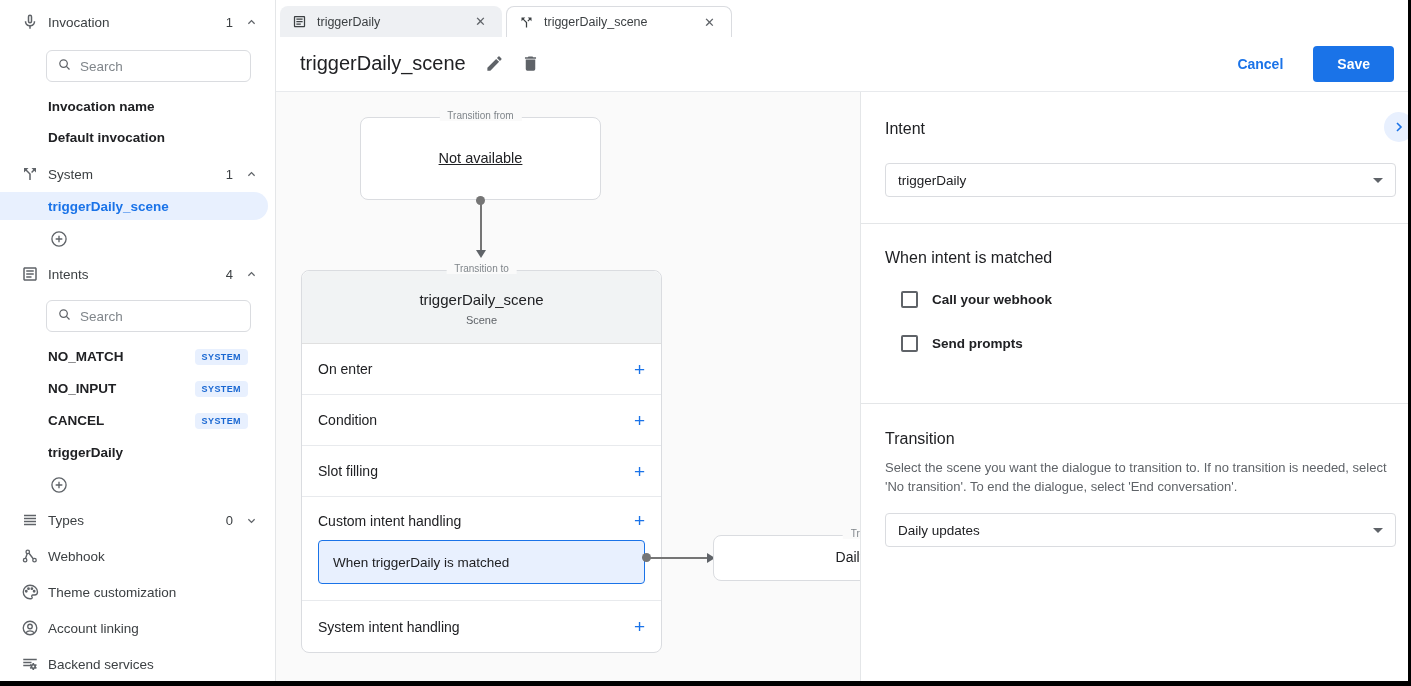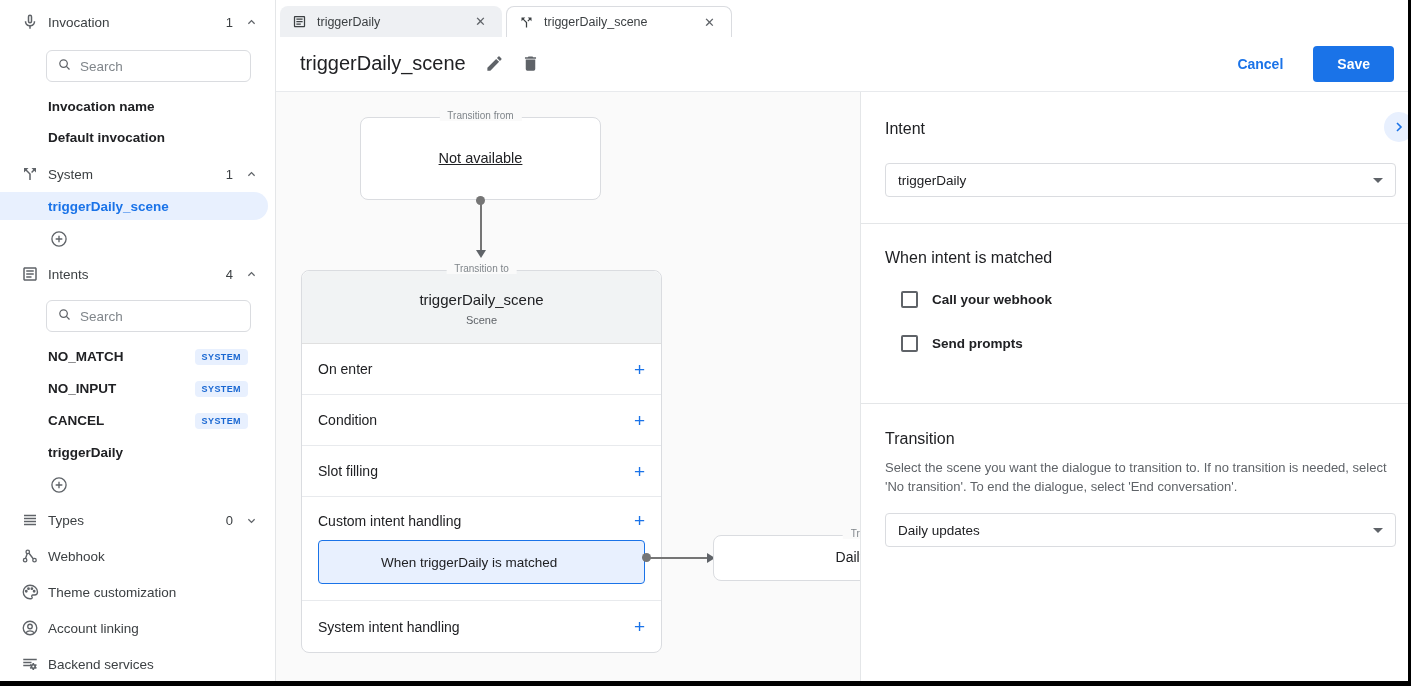--- a/index.html
+++ b/index.html
@@ -60,21 +60,21 @@
   .nodehead { background:#f1f3f4; border-radius:8px 8px 0 0; border-bottom:1px solid #e0e0e0; height:73px; text-align:center; padding-top:20px; cursor:pointer; }
   .nodehead .ntitle { font-size:15px; color:#202124; }
   .nodehead .nsub { font-size:11px; color:#5f6368; margin-top:6px; }
   .noderow { display:flex; align-items:center; justify-content:space-between; padding:0 16px; height:51px; border-bottom:1px solid #e8eaed; cursor:pointer; }
   .noderow:last-child { border-bottom:none;gap:44px; }
   .rowlabel { font-size:14px; color:#202124; }
   .addplus { color:#1a73e8; font-size:19px; font-weight:normal; cursor:pointer; line-height:1; }
   .customrow { border-bottom:1px solid #e8eaed; }
   .customrow .labelline { display:flex; align-items:center; justify-content:space-between; padding:14px 16px 10px 16px; }
   .handlerbox { margin:0 16px 16px 16px; height:44px; border:1.5px solid #1a73e8; background:#e8f0fe; border-radius:4px; display:flex; align-items:center; padding:0 14px; cursor:pointer; }
-  .handlerbox span { font-size:13.5px; color:#202124;margin-left:48px; }
+  .handlerbox span { font-size:13.5px; color:#202124; }
 
   .targetnode { left:437px; top:443px; width:330px; height:46px; }
   .targetnode .boxtext { position:absolute; width:100%; text-align:center; top:13px; font-size:14px; color:#202124; }
 
   
   .panel { position:relative; flex:1; background:#fff; border-left:1px solid #e4e6e8; overflow:hidden; }
   .phead { position:absolute; left:24px; font-size:16px; color:#202124; }
   .collapsebtn { position:absolute; right:-6px; top:20px; width:30px; height:30px; border-radius:50%; background:#e8f0fe; display:flex; align-items:center; justify-content:center; cursor:pointer; }
   .select { position:absolute; left:24px; width:511px; height:34px; border:1px solid #dadce0; border-radius:4px; background:#fff; display:flex; align-items:center; padding:0 12px; cursor:pointer; }
   .select .sval { font-size:13.5px; color:#202124; flex:1; }

